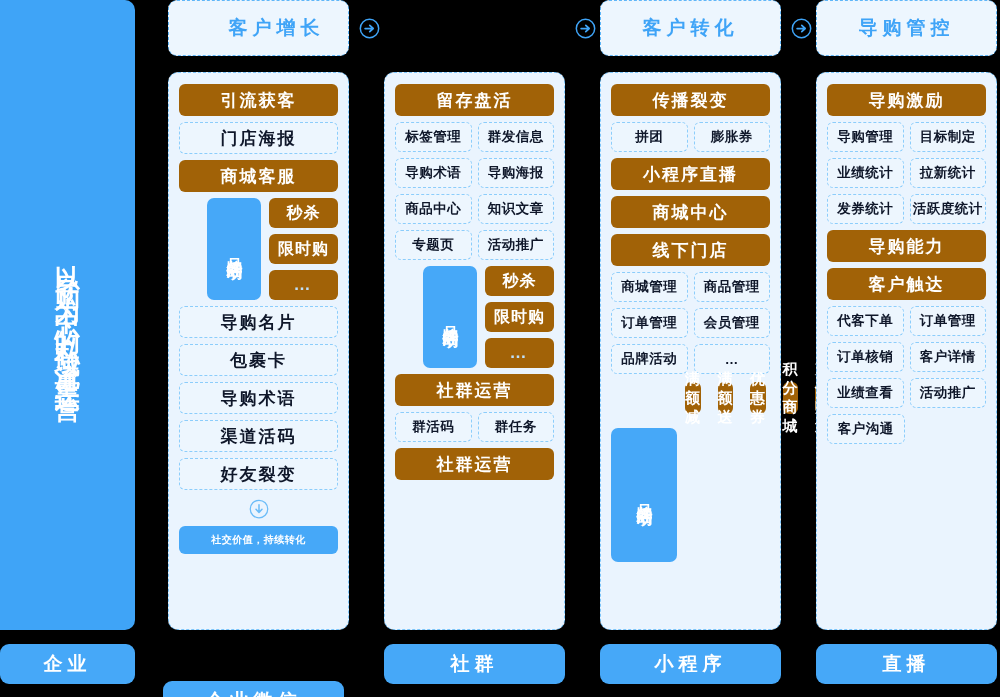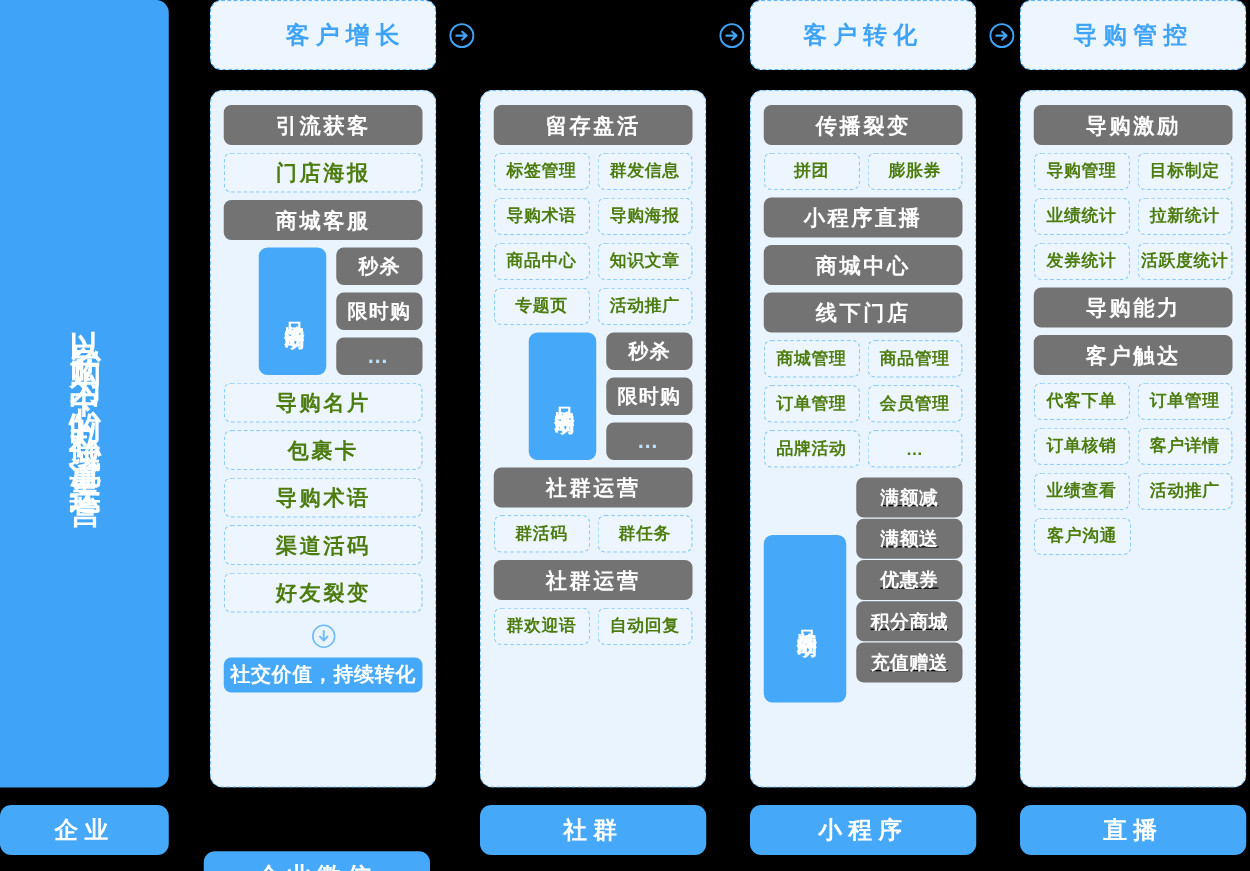--- a/index.html
+++ b/index.html
@@ -47,26 +47,26 @@
     background:#EAF4FE;border:1.5px dashed #7CC5FA;border-radius:10px;
     box-sizing:border-box;padding:11px 10px 10px 10px;
   }
   .panel.p0{left:168px;}
   .panel.p1{left:384px;}
   .panel.p2{left:600px;}
   .panel.p3{left:816px;}
 
   
   .solid{
-    background:#737373;color:#fff;border-radius:6px;
+    background:#a16207;color:#fff;border-radius:6px;
     display:flex;align-items:center;justify-content:center;
     font-weight:bold;box-sizing:border-box;
   }
   .dashed{
-    background:#EDF6FE;border:1.4px dashed #8CCDFB;color:#4d7c0f;
+    background:#EDF6FE;border:1.4px dashed #8CCDFB;color:#0f172a;
     border-radius:6px;display:flex;align-items:center;justify-content:center;
     font-weight:bold;box-sizing:border-box;
   }
 
   .full{width:100%;height:32px;font-size:17px;letter-spacing:2px;margin-bottom:6px;}
   .pairrow{display:flex;gap:6px;margin-bottom:6px;text-align:center;}
   .pairrow > *{flex:1;height:30px;font-size:13.5px;letter-spacing:0.5px;}
 
   
   .brand-wrap{display:flex;gap:8px;margin-bottom:6px;margin-left:28px;}
@@ -76,38 +76,38 @@
     font-weight:bold;font-size:16px;
     writing-mode:vertical-rl;text-orientation:upright;letter-spacing:2px;
   }
   .brand-col{flex:1;display:flex;flex-direction:column;gap:6px;}
   .brand-col > *{height:30px;font-size:16px;letter-spacing:1px;}
   .ellipsis{color:#BFE0FA;font-size:17px;letter-spacing:3px;}
 
   
   .downarrow{display:flex;justify-content:center;margin:9px 0 7px 0;}
   .cta{
-    width:100%;height:28px;font-size:16px;letter-spacing:0.5px;
+    width:100%;height:28px;font-size:10px;letter-spacing:0.5px;
     background:#46A8F8;color:#fff;border-radius:6px;
     display:flex;align-items:center;justify-content:center;font-weight:bold;
     box-sizing:border-box;
   }
 
   
   .split3{display:flex;gap:8px;margin-top:8px;}
   .split3 .vleft{
     width:66px;display:flex;align-items:center;justify-content:flex-start;
   }
   .split3 .vbox{
     width:66px;height:134px;background:#46A8F8;color:#fff;border-radius:7px;
     display:flex;align-items:center;justify-content:center;font-weight:bold;
     font-size:16px;writing-mode:vertical-rl;text-orientation:upright;letter-spacing:2px;
     margin-top:46px;
   }
-  .split3 .vright{flex:1;display:flex;flex-direction:column;gap:1px;text-decoration:underline;}
+  .split3 .vright{flex:1;display:flex;flex-direction:row;gap:17px;}
   .split3 .vright > *{height:32px;font-size:15px;letter-spacing:0.5px;}
 
   
   .chan{
     position:absolute;top:644px;height:40px;width:181px;
     background:#46A8F8;color:#fff;border-radius:9px;
     display:flex;align-items:center;justify-content:center;
     font-size:19px;font-weight:bold;letter-spacing:5px;box-sizing:border-box;
   }
   .chan.c0{left:0;width:135px;}
@@ -208,24 +208,20 @@
       </div>
     </div>
 
     <div class="solid full">社群运营</div>
     <div class="pairrow">
       <div class="dashed">群活码</div>
       <div class="dashed">群任务</div>
     </div>
 
     <div class="solid full">社群运营</div>
-    <div class="pairrow">
-      <div class="dashed">群欢迎语</div>
-      <div class="dashed">自动回复</div>
-    </div>
   </div>
 
   <div class="panel p2">
     <div class="solid full">传播裂变</div>
     <div class="pairrow">
       <div class="dashed">拼团</div>
       <div class="dashed">膨胀券</div>
     </div>
 
     <div class="solid full">小程序直播</div>

